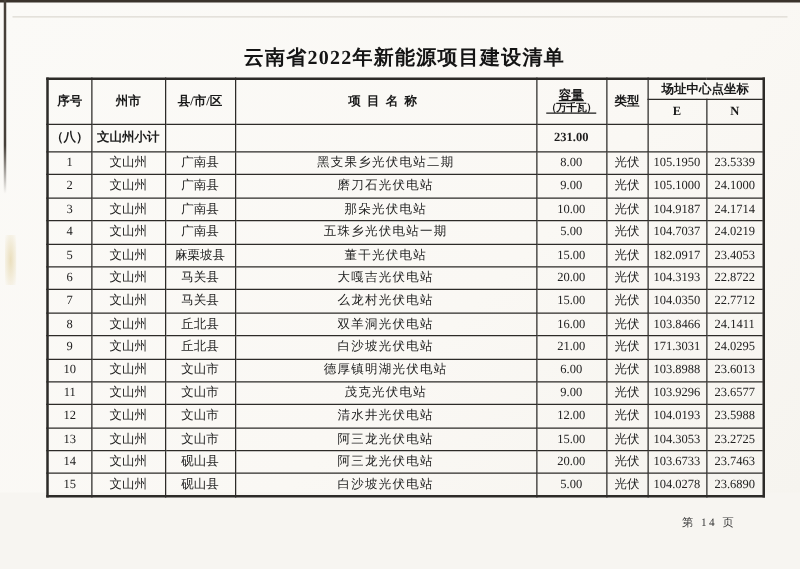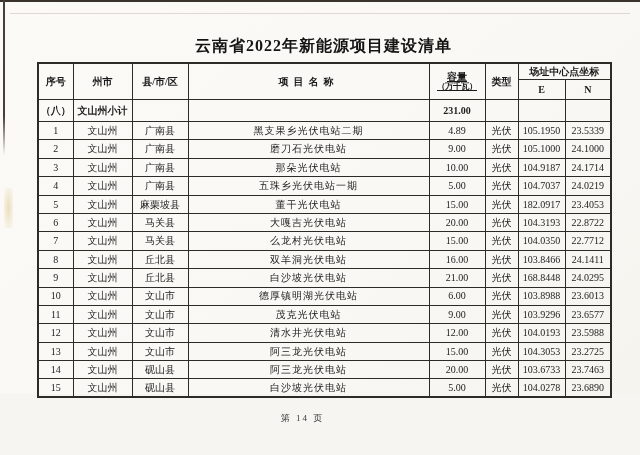--- a/index.html
+++ b/index.html
@@ -67,21 +67,21 @@
   .block { display: block; text-decoration: underline; }
   .cap2 { font-size: 8.5px; letter-spacing: -0.5px; }
   tr.subtotal td { height: 21px; font-weight: bold; }
   tbody.data tr { height: 18.4px; }
   tbody.data td { color: #222; }
   td.col-project { letter-spacing: 1px; }
   td.col-capacity, td.col-e, td.col-n, td.col-index { letter-spacing: 0; }
   .footer {
     position: absolute; top: 412px; left: 16px;
     width: 573px;
-    text-align: center;
+    text-align: right;
     font-size: 9px;
     color: #3a3a3a;
     letter-spacing: 2px;
   }
 </style>
 </head>
 <body>
 
 <div class="page">
   <div class="scan-top"></div>
@@ -131,21 +131,21 @@
         <td></td>
         <td></td>
       </tr>
     </tbody>
     <tbody class="data" id="rows-body">
         <tr>
           <td class="col-index">1</td>
           <td class="col-prefecture">文山州</td>
           <td class="col-county">广南县</td>
           <td class="col-project">黑支果乡光伏电站二期</td>
-          <td class="col-capacity">4.89</td>
+          <td class="col-capacity">8.00</td>
           <td class="col-type">光伏</td>
           <td class="col-e">105.1950</td>
           <td class="col-n">23.5339</td>
         </tr>
         <tr>
           <td class="col-index">2</td>
           <td class="col-prefecture">文山州</td>
           <td class="col-county">广南县</td>
           <td class="col-project">磨刀石光伏电站</td>
           <td class="col-capacity">9.00</td>
@@ -213,21 +213,21 @@
           <td class="col-e">103.8466</td>
           <td class="col-n">24.1411</td>
         </tr>
         <tr>
           <td class="col-index">9</td>
           <td class="col-prefecture">文山州</td>
           <td class="col-county">丘北县</td>
           <td class="col-project">白沙坡光伏电站</td>
           <td class="col-capacity">21.00</td>
           <td class="col-type">光伏</td>
-          <td class="col-e">168.8448</td>
+          <td class="col-e">171.3031</td>
           <td class="col-n">24.0295</td>
         </tr>
         <tr>
           <td class="col-index">10</td>
           <td class="col-prefecture">文山州</td>
           <td class="col-county">文山市</td>
           <td class="col-project">德厚镇明湖光伏电站</td>
           <td class="col-capacity">6.00</td>
           <td class="col-type">光伏</td>
           <td class="col-e">103.8988</td>

